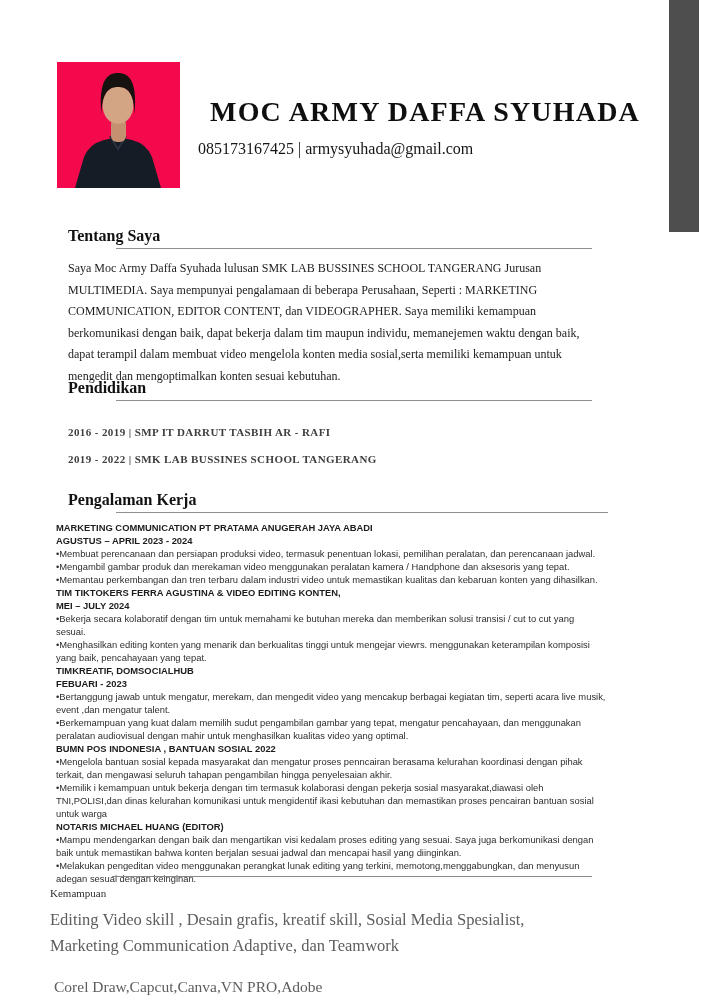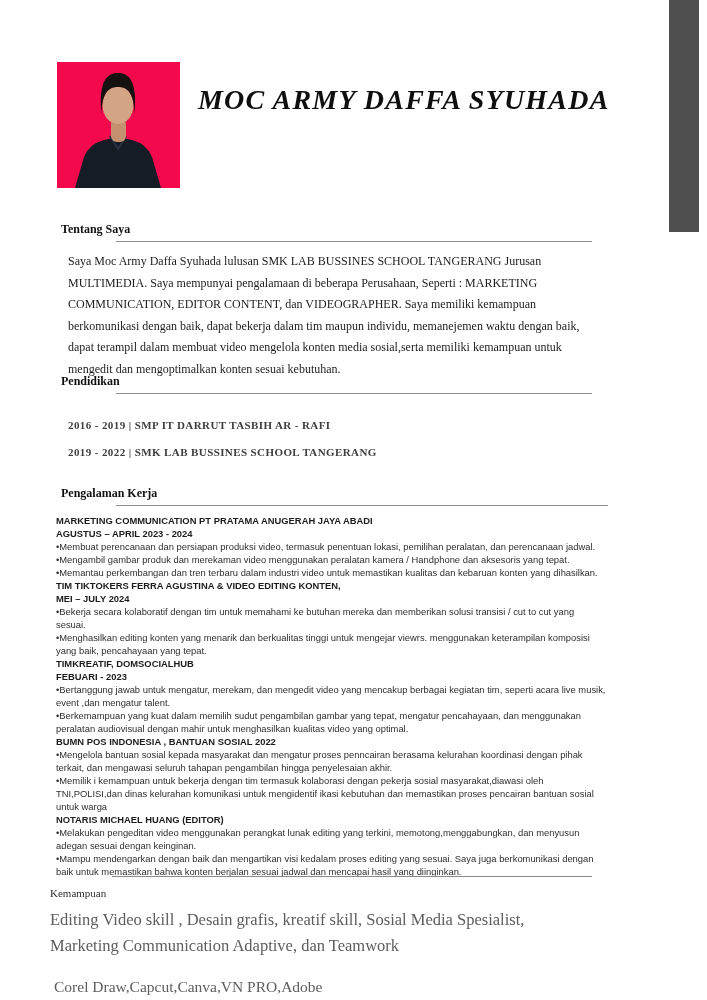--- a/index.html
+++ b/index.html
@@ -21,39 +21,38 @@
   
   .header { position:absolute; top:62px; left:57px; display:flex; }
   .photo {
     width:123px; height:126px;
     background:#f5094d;
     flex:0 0 auto;
   }
   .photo svg { display:block; }
   .header-text { margin-left:18px; padding-top:22px; }
   .name {
-    margin:0;
+    margin:12px;
     font-size:28px; font-weight:bold;
     letter-spacing:1.2px;
     color:#0f0f0f;
     white-space:nowrap;
     line-height:32px;
-    font-style:italic;
   }
   .contact {
     margin-top:7px;
     font-size:16px;
     color:#151515;
   }
 
   
   .sec-head { position:relative; height:26px; }
   .sec-head h2 {
-    margin:5px;
-    font-size:12px; font-weight:bold;
+    margin:12px;
+    font-size:16px; font-weight:bold;
     color:#111111;
     line-height:24px;
   }
   .sec-head .rule {
     position:absolute; left:60px; right:0; bottom:1px;
     height:1px; background:#8f8f8f;
   }
 
   .sec-about { position:absolute; top:212px; left:56px; width:536px; }
   .about-text {
@@ -118,20 +117,21 @@
         <path d="M18 126 L27 95 Q32 82 47 78 L61 75 L75 78 Q90 82 95 95 L104 126 Z" fill="#151c25"></path>
         <path d="M53 74 L61 87 L69 74" stroke="#273140" stroke-width="2" fill="none"></path>
         <rect x="54" y="56" width="15" height="24" rx="6" fill="#c49070"></rect>
         <ellipse cx="61" cy="43" rx="15.5" ry="19" fill="#d3a585"></ellipse>
         <path d="M44.5 52 C41 16 52 11 61 11 C70 11 81 16 77.5 52 C77 33 72 25 61 25 C50 25 45 33 44.5 52 Z" fill="#16120f"></path>
         <path d="M45 30 Q50 18 63 18 Q74 19 77 29 Q70 22 59 23 Q50 24 45 30 Z" fill="#16120f"></path>
       </svg>
     </div>
     <div class="header-text">
       <h1 class="name">MOC ARMY DAFFA SYUHADA</h1>
+      <div class="contact">085173167425 | armysyuhada@gmail.com</div>
     </div>
   </div>
 
   <section class="sec-about">
     <div class="sec-head">
       <h2>Tentang Saya</h2>
       <span class="rule"></span>
     </div>
     <p class="about-text">Saya Moc Army Daffa Syuhada lulusan SMK LAB BUSSINES SCHOOL TANGERANG Jurusan MULTIMEDIA. Saya mempunyai pengalamaan di beberapa Perusahaan, Seperti : MARKETING COMMUNICATION, EDITOR CONTENT, dan VIDEOGRAPHER. Saya memiliki kemampuan berkomunikasi dengan baik, dapat bekerja dalam tim maupun individu, memanejemen waktu dengan baik, dapat terampil dalam membuat video mengelola konten media sosial,serta memiliki kemampuan untuk mengedit dan mengoptimalkan konten sesuai kebutuhan.</p>
   </section>
@@ -175,22 +175,22 @@
       </div>
 
       <div>
         <div class="job-title">BUMN POS INDONESIA , BANTUAN SOSIAL 2022</div>
         <div class="bullet">Mengelola bantuan sosial kepada masyarakat dan mengatur proses penncairan berasama kelurahan koordinasi dengan pihak terkait, dan mengawasi seluruh tahapan pengambilan hingga penyelesaian akhir.</div>
         <div class="bullet">Memilik i kemampuan untuk bekerja dengan tim termasuk kolaborasi dengan pekerja sosial masyarakat,diawasi oleh TNI,POLISI,dan dinas kelurahan  komunikasi untuk mengidentif ikasi kebutuhan dan memastikan proses pencairan bantuan sosial untuk warga</div>
       </div>
 
       <div>
         <div class="job-title">NOTARIS MICHAEL HUANG  (EDITOR)</div>
+        <div class="bullet">Mampu mendengarkan dengan baik dan mengartikan visi kedalam proses editing yang sesuai. Saya juga berkomunikasi dengan baik untuk memastikan bahwa konten berjalan sesuai jadwal dan mencapai hasil yang diinginkan.</div>
         <div class="bullet">Melakukan pengeditan video menggunakan perangkat lunak editing yang terkini, memotong,menggabungkan, dan menyusun adegan sesuai dengan keinginan.</div>
-        <div class="bullet">Mampu mendengarkan dengan baik dan mengartikan visi kedalam proses editing yang sesuai. Saya juga berkomunikasi dengan baik untuk memastikan bahwa konten berjalan sesuai jadwal dan mencapai hasil yang diinginkan.</div>
       </div>
 
     </div>
   </section>
 
   <div class="bottom-rule"></div>
 
   <section class="sec-skills">
     <h2 class="skills-head">Kemampuan</h2>
     <div class="skills-line">Editing Video skill , Desain grafis, kreatif skill, Sosial Media Spesialist,</div>

